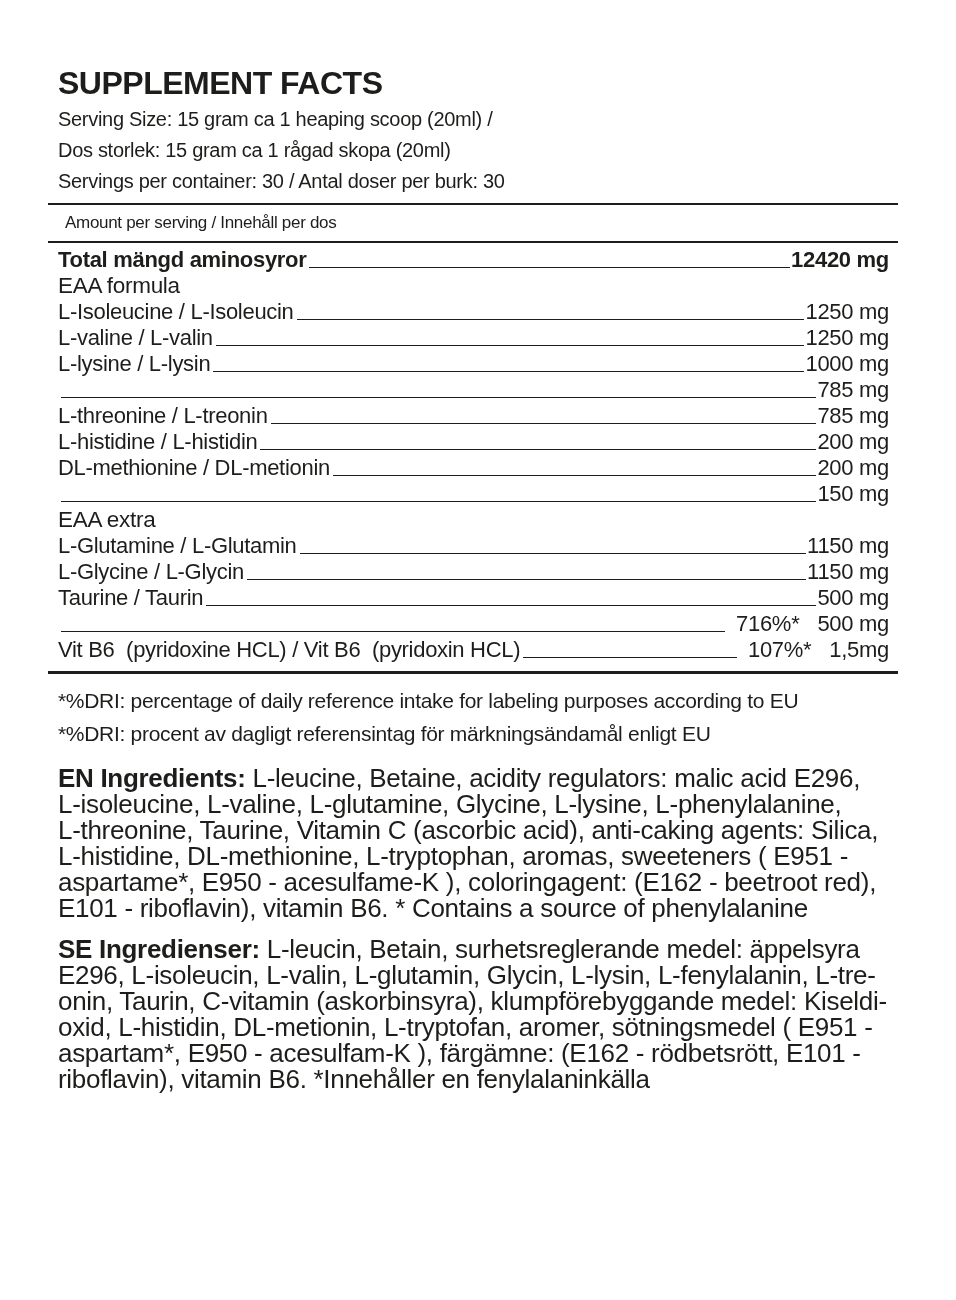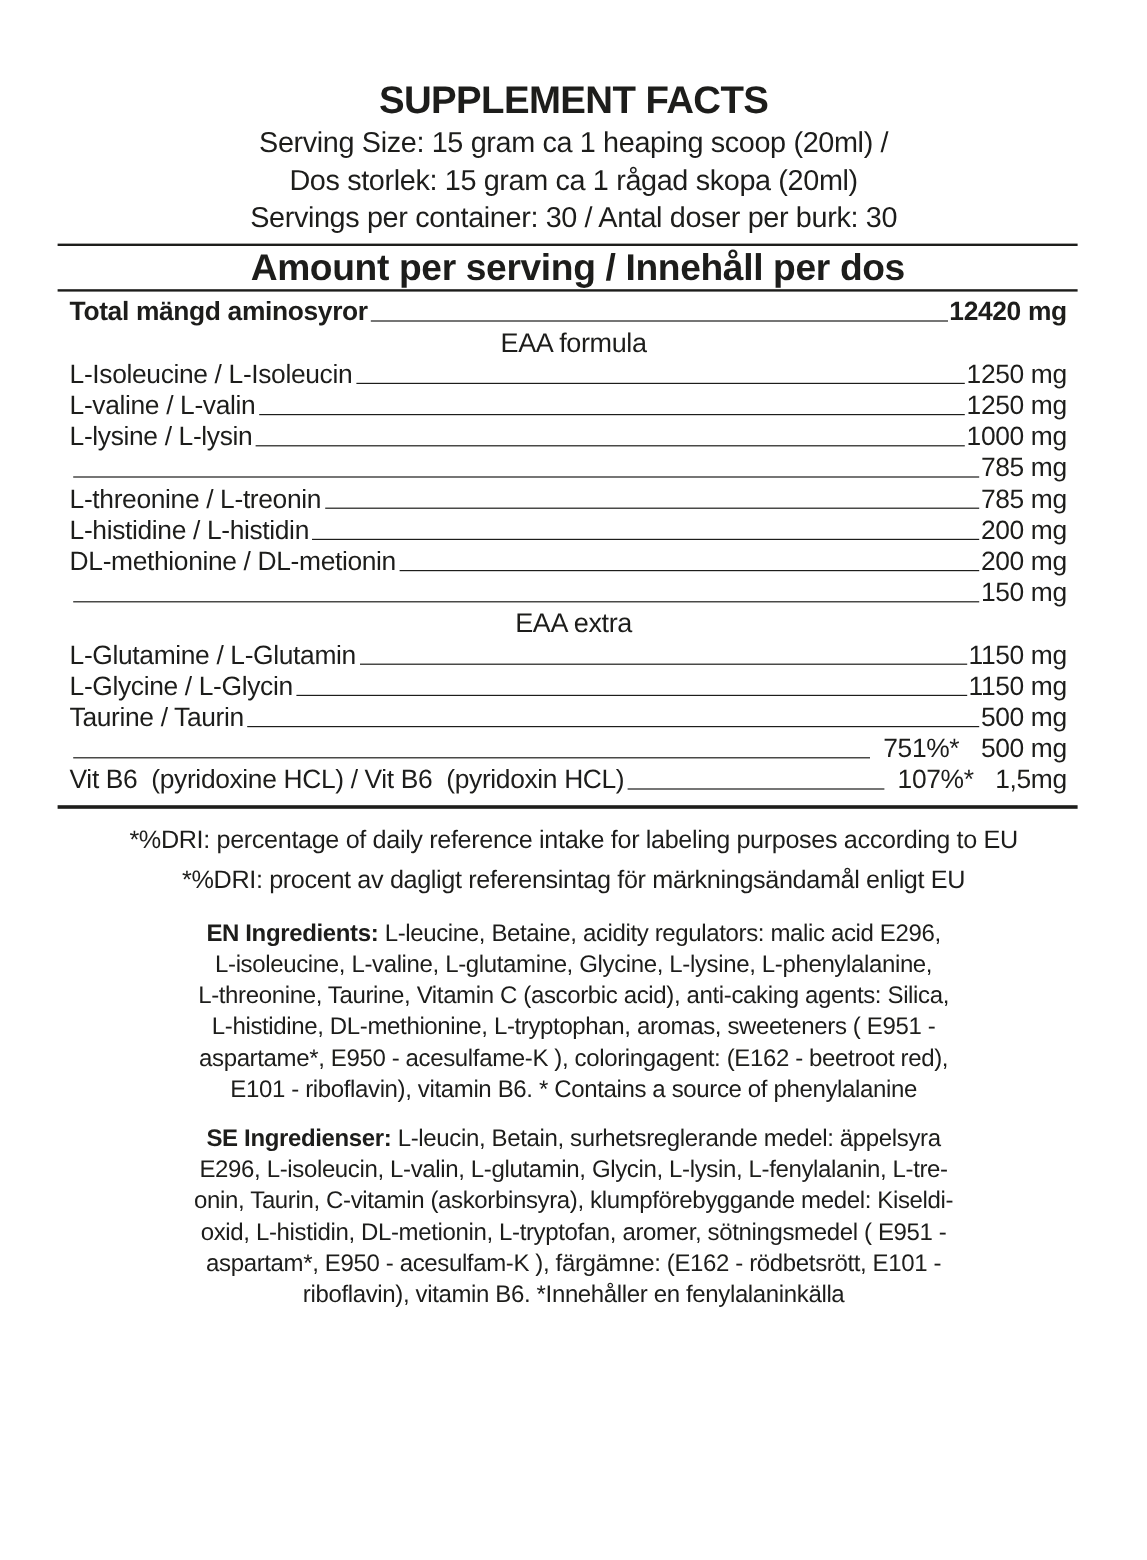--- a/index.html
+++ b/index.html
@@ -13,50 +13,49 @@
     position: relative;
     color: #1d1d1b;
     font-family: "Liberation Sans", sans-serif;
     -webkit-font-smoothing: antialiased;
   }
   .label-panel {
     position: absolute;
     top: 66px;
     left: 48px;
     width: 850px;
-    text-align: center;
   }
   .title {
     font-size: 32px;
     font-weight: 700;
     letter-spacing: -0.5px;
     padding-left: 10px;
     line-height: 34px;
     margin-bottom: 4px;
   }
   .serving-info {
-    font-size: 24px;
+    font-size: 20px;
     letter-spacing: -0.3px;
     line-height: 31px;
     padding-left: 10px;
     white-space: pre-line;
     margin-bottom: 6px;
   }
   .rule {
     border: none;
     background: #1d1d1b;
     height: 2px;
     margin: 0;
   }
   .rule-thick {
     height: 2.5px;
   }
   .table-header {
-    font-size: 31px;
-    font-weight: 700;
+    font-size: 17px;
+    font-weight: 400;
     letter-spacing: -0.3px;
     line-height: 26px;
     padding: 5px 0 5px 17px;
   }
   .facts-table {
     padding: 4px 0 8px 0;
   }
   .row {
     display: flex;
     align-items: baseline;
@@ -89,21 +88,21 @@
     padding-left: 10px;
   }
   .notes {
     font-size: 21px;
     letter-spacing: -0.3px;
     line-height: 33px;
     padding: 10px 0 0 10px;
     white-space: pre-line;
   }
   .para {
-    font-size: 20px;
+    font-size: 26px;
     letter-spacing: -0.3px;
     line-height: 26px;
     padding-left: 10px;
     margin: 15px 0 0 0;
     white-space: pre-line;
   }
   .para .para-label { font-weight: 700; }
 </style>
 </head>
 <body>
@@ -183,21 +182,21 @@
       <span class="leader"></span>
       <span class="amt">1150 mg</span>
     </div>
     <div class="row">
       <span class="lbl">Taurine / Taurin</span>
       <span class="leader"></span>
       <span class="amt">500 mg</span>
     </div>
     <div class="row">
       <span class="leader"></span>
-      <span class="pct">751%*</span>
+      <span class="pct">716%*</span>
       <span class="amt">500 mg</span>
     </div>
     <div class="row">
       <span class="lbl">Vit B6  (pyridoxine HCL) / Vit B6  (pyridoxin HCL)</span>
       <span class="leader"></span>
       <span class="pct">107%*</span>
       <span class="amt">1,5mg</span>
     </div>
 
   </div>

